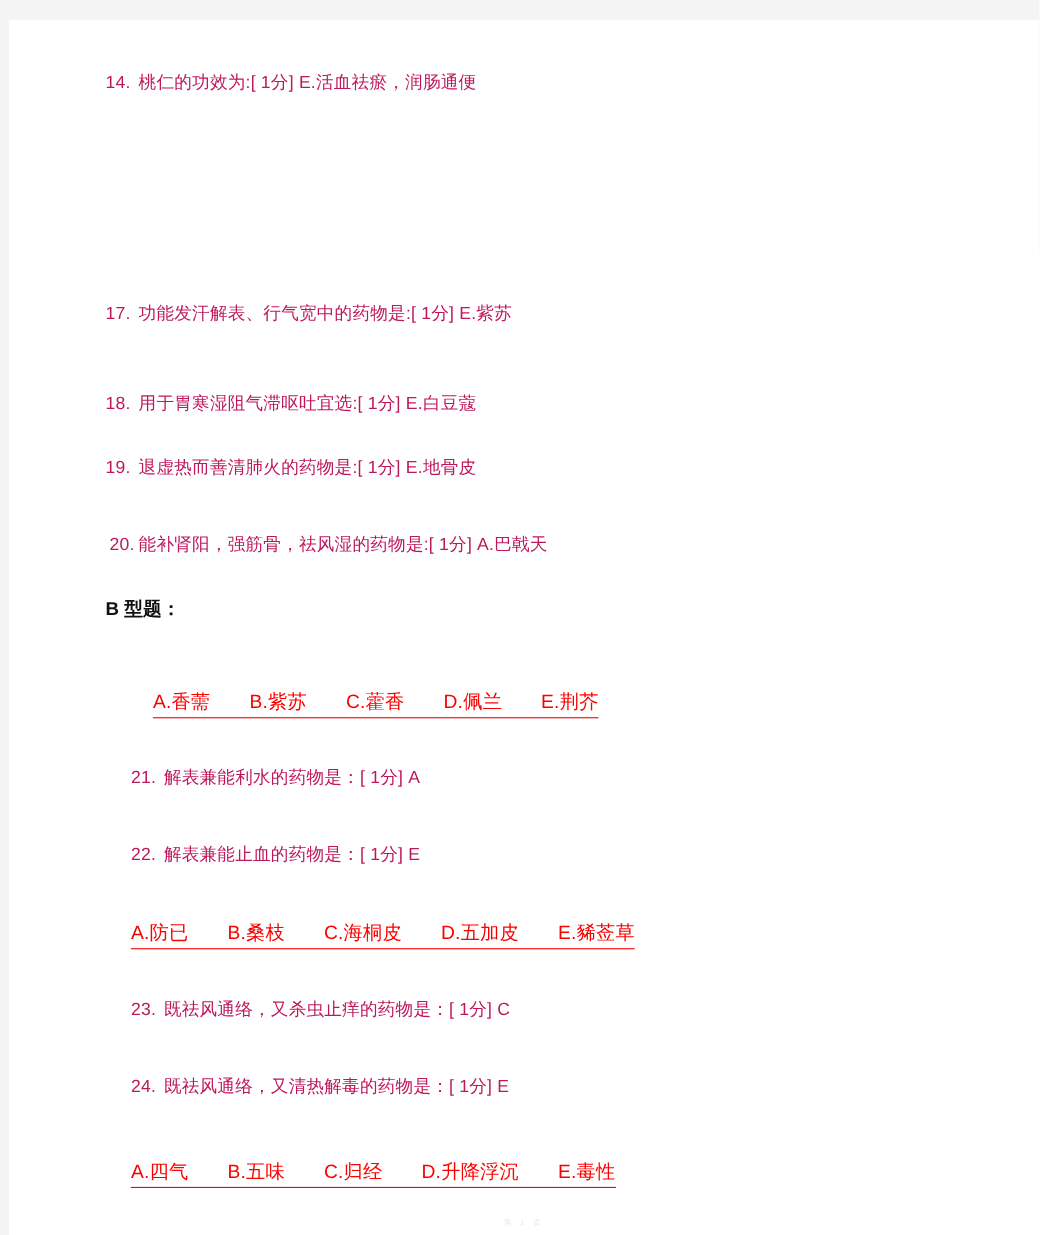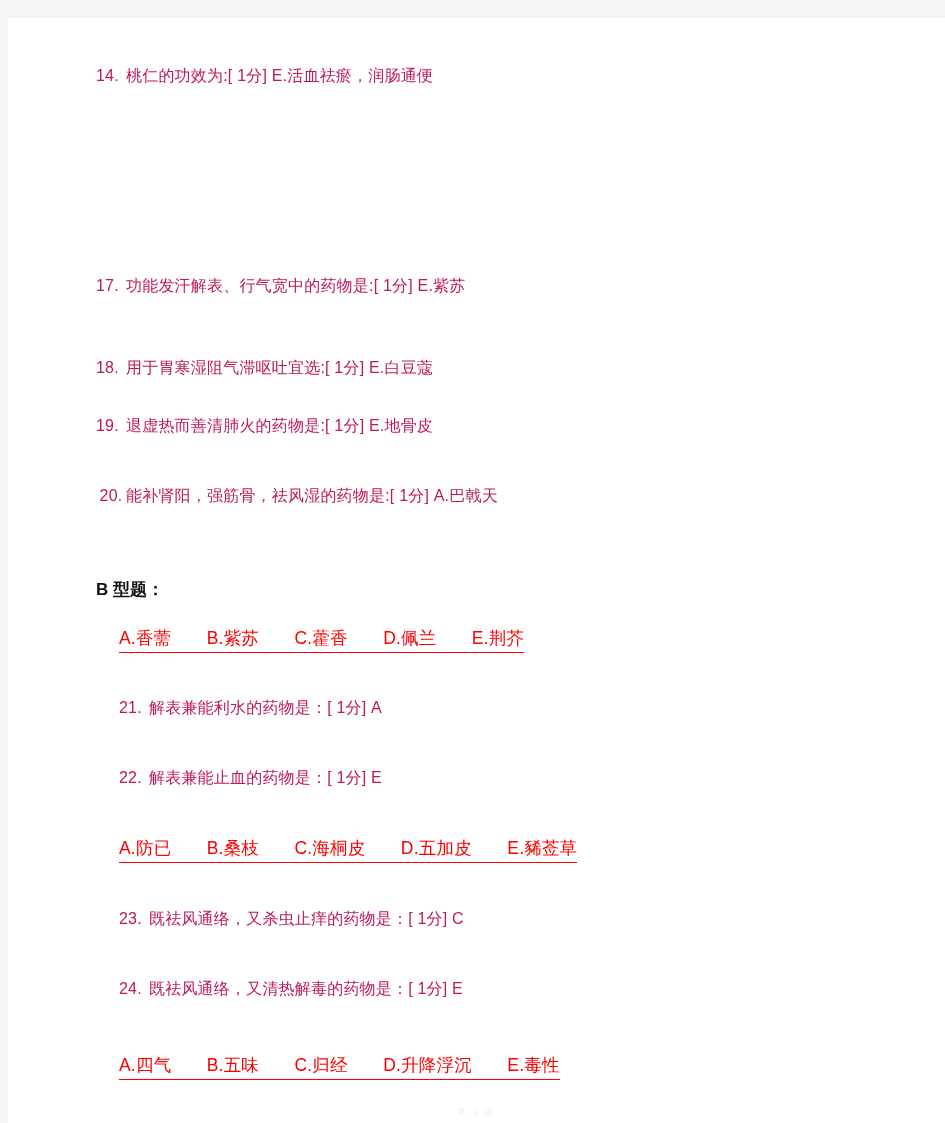--- a/index.html
+++ b/index.html
@@ -104,23 +104,23 @@
     </div>
 
     <div class="qline" style="top:396px;">
       <span class="qnum">19.</span><span class="qtext">退虚热而善清肺火的药物是:[ 1分]   E.地骨皮</span>
     </div>
 
     <div class="qline" style="top:466px;text-align:center;">
       <span class="qnum">20.</span><span class="qtext">能补肾阳，强筋骨，祛风湿的药物是:[ 1分]   A.巴戟天</span>
     </div>
 
-    <div class="section-heading" style="top:560px;">B 型题：</div>
+    <div class="section-heading" style="top:524px;">B 型题：</div>
 
-    <div class="option-row" style="top:608px;">A.香薷　　B.紫苏　　C.藿香　　D.佩兰　　E.荆芥</div>
+    <div class="option-row" style="top:608px;margin-left:20px;">A.香薷　　B.紫苏　　C.藿香　　D.佩兰　　E.荆芥</div>
 
     <div class="qline indent" style="top:678px;">
       <span class="qnum">21.</span><span class="qtext">解表兼能利水的药物是：[ 1分]   A</span>
     </div>
 
     <div class="qline indent" style="top:748px;">
       <span class="qnum">22.</span><span class="qtext">解表兼能止血的药物是：[ 1分]   E</span>
     </div>
 
     <div class="option-row" style="top:818px;">A.防已　　B.桑枝　　C.海桐皮　　D.五加皮　　E.豨莶草</div>

